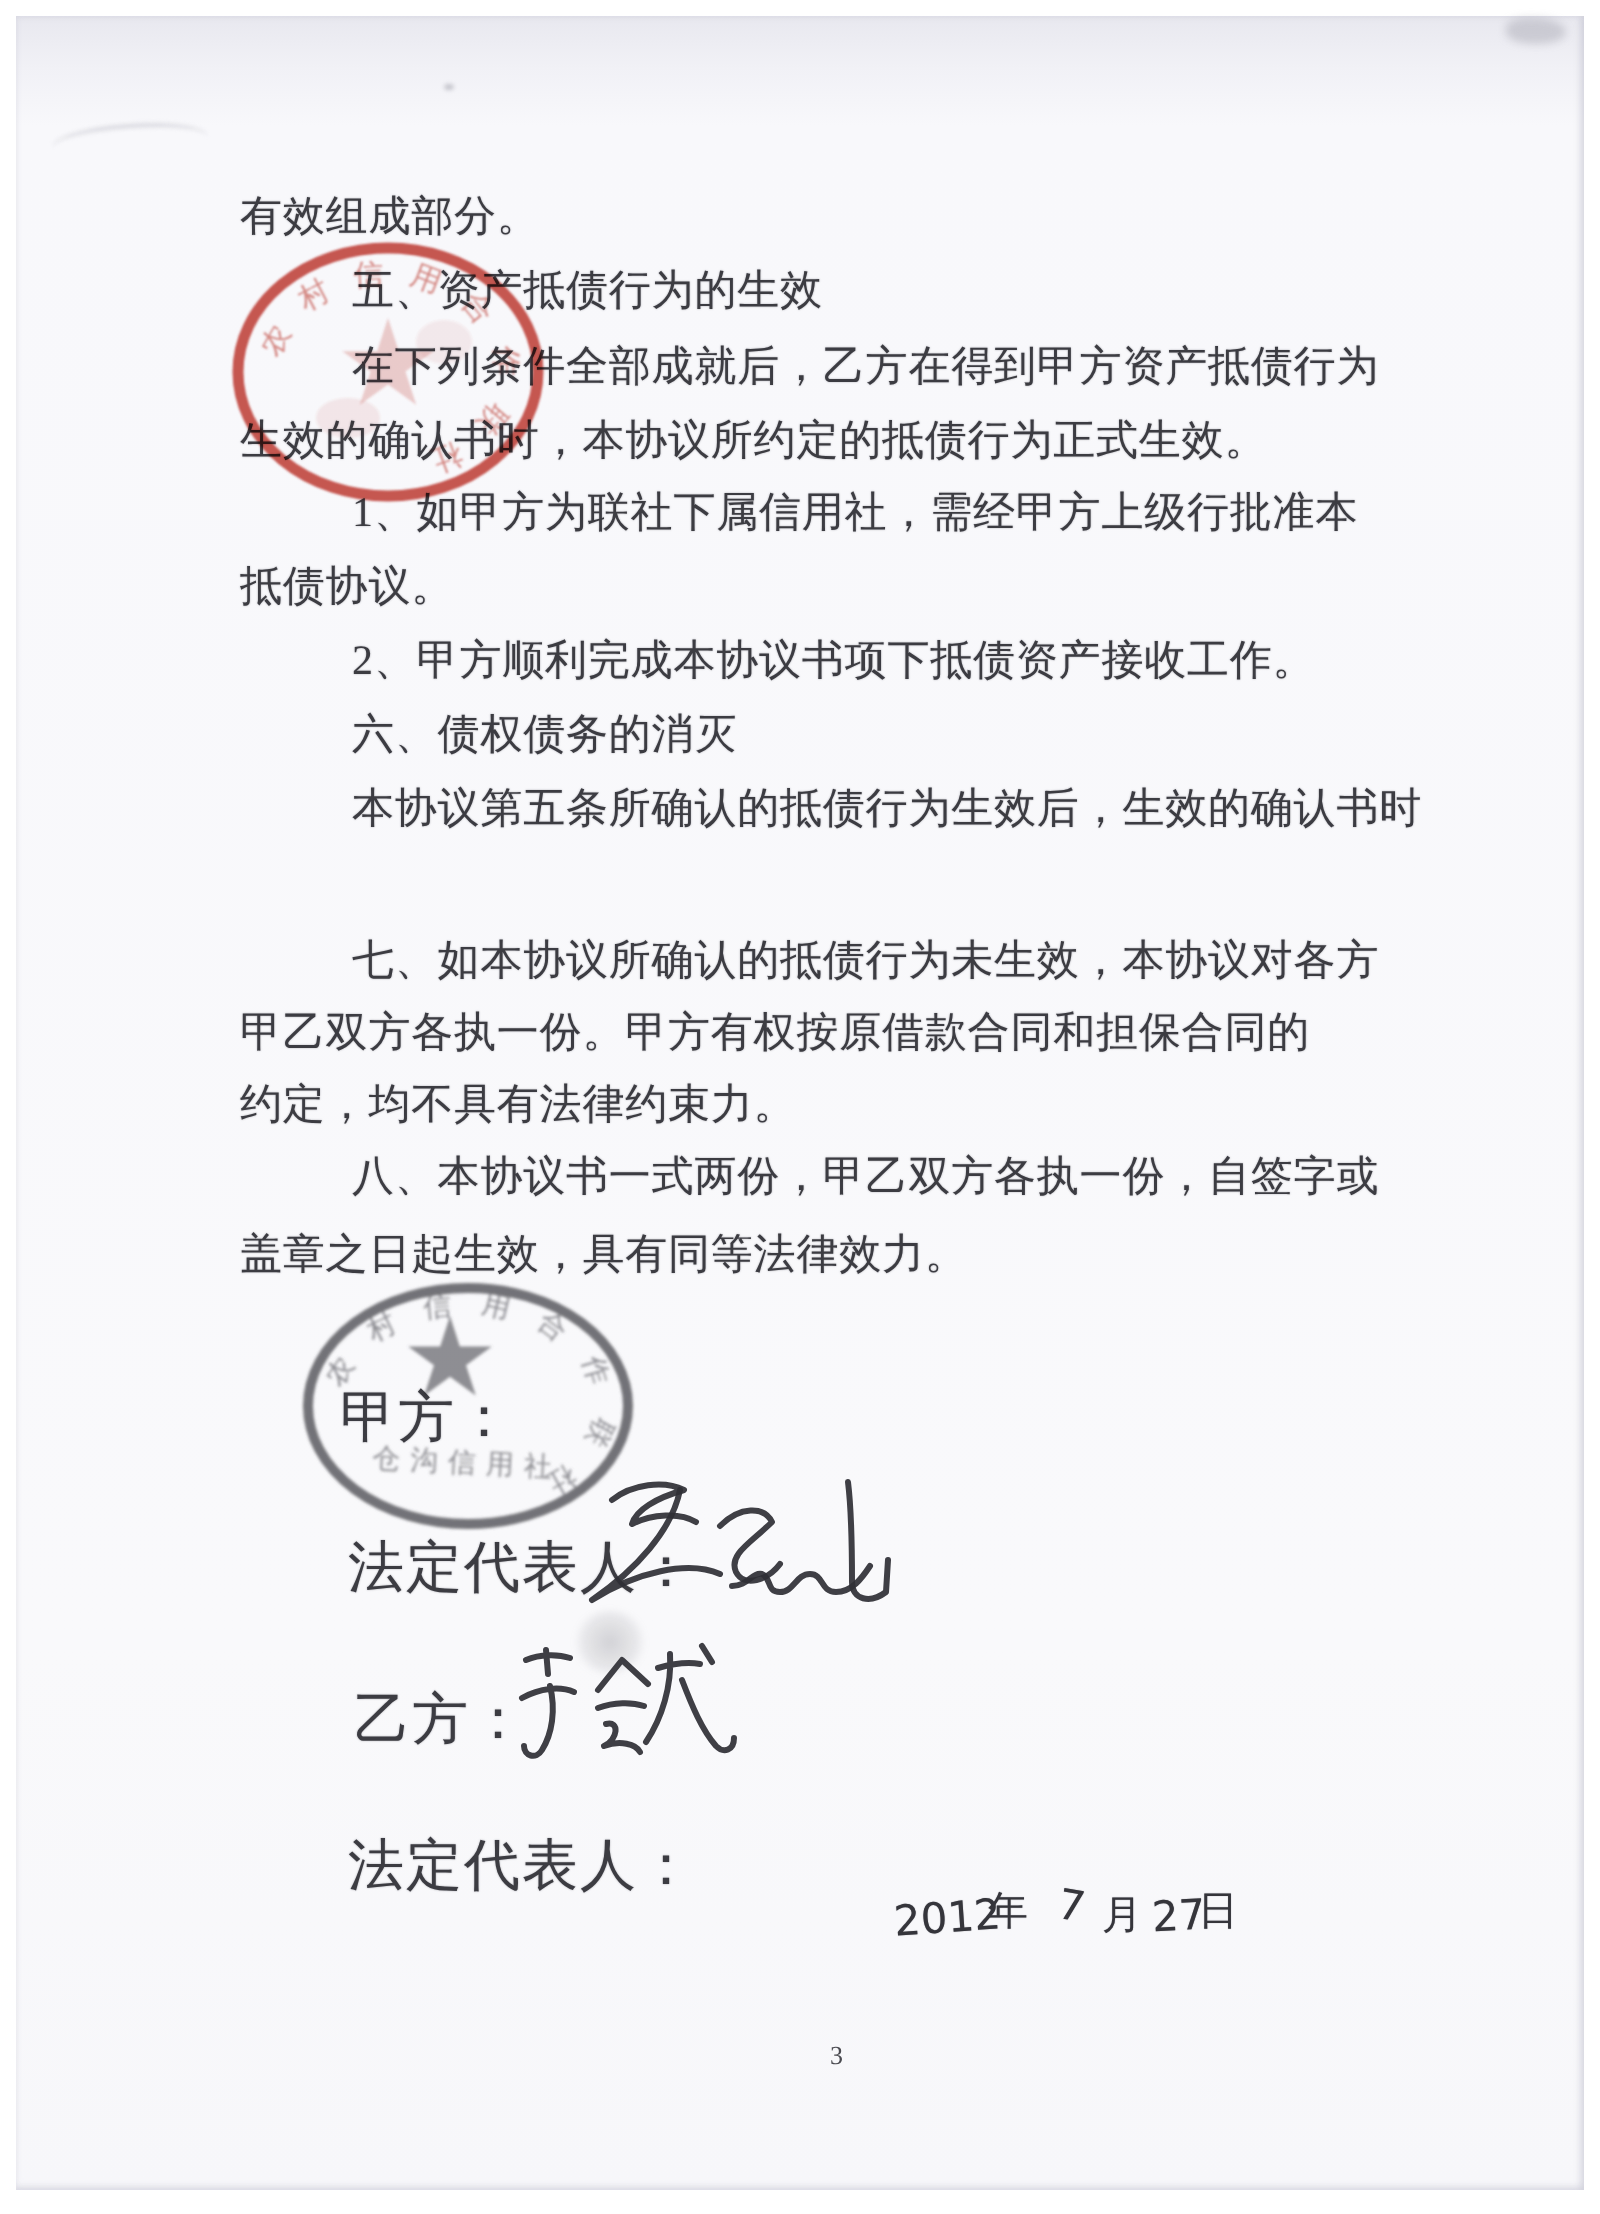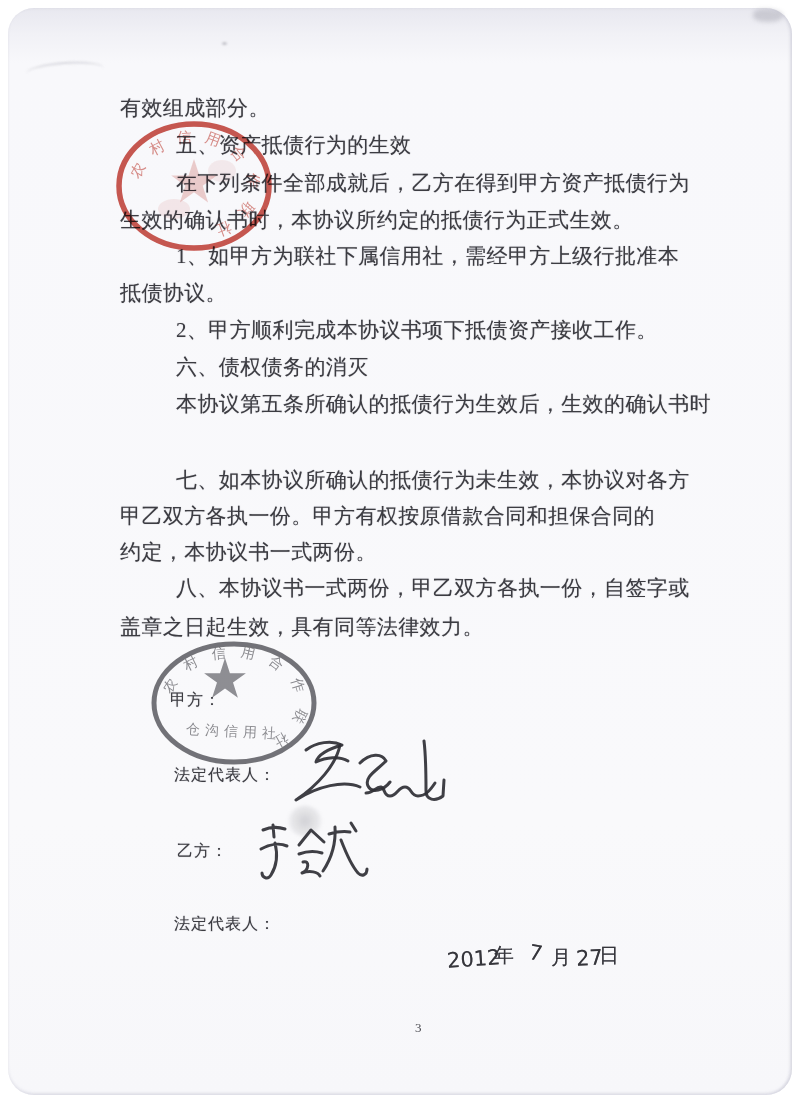--- a/index.html
+++ b/index.html
@@ -4,30 +4,29 @@
 <style>
   html,body{margin:0;padding:0;}
   body{
     width:800px;height:1107px;position:relative;background:#ffffff;overflow:hidden;
     font-family:"Liberation Serif","DejaVu Serif",serif;
   }
   .page{
     position:absolute;left:8px;top:8px;right:8px;bottom:12px;
     background:linear-gradient(180deg,#e8e8ef 0px,#f1f1f6 26px,#f8f8fb 55px,#f9f9fb 75%,#f7f7fa 100%);
     box-shadow:inset -2px 0 3px rgba(190,190,205,.45), inset 0 -2px 3px rgba(200,200,214,.4);
-    border-radius:26px;
   }
   .doc-line{
     position:absolute;left:112px;width:600px;
     font-size:21px;letter-spacing:.4px;color:#3c3c42;white-space:nowrap;
     text-shadow:0 0 1px rgba(70,70,82,.45);
   }
   .indent{padding-left:56px;}
   .label{
-    position:absolute;font-size:16px;color:#3c3c42;letter-spacing:1px;white-space:nowrap;
+    position:absolute;font-size:28px;color:#3c3c42;letter-spacing:1px;white-space:nowrap;
     text-shadow:0 0 1px rgba(70,70,82,.45);
   }
   .hand{
     position:absolute;font-family:"DejaVu Sans",sans-serif;color:#35353b;
     font-size:21px;white-space:nowrap;text-shadow:0 0 .5px rgba(60,60,70,.6);
   }
   .pageno{position:absolute;left:407px;top:1012px;font-size:13px;color:#4a4a50;}
   .stamp{position:absolute;mix-blend-mode:multiply;}
   .smudge{position:absolute;pointer-events:none;}
   #smudge-tl{left:18px;top:54px;width:78px;height:16px;border-top:2px solid rgba(150,150,162,.32);
@@ -55,21 +54,21 @@
   <div class="doc-line indent" style="top:123px">五、资产抵债行为的生效</div>
   <div class="doc-line indent" style="top:161px">在下列条件全部成就后，乙方在得到甲方资产抵债行为</div>
   <div class="doc-line" style="top:198px">生效的确认书时，本协议所约定的抵债行为正式生效。</div>
   <div class="doc-line indent" style="top:234px">1、如甲方为联社下属信用社，需经甲方上级行批准本</div>
   <div class="doc-line" style="top:271px">抵债协议。</div>
   <div class="doc-line indent" style="top:308px">2、甲方顺利完成本协议书项下抵债资产接收工作。</div>
   <div class="doc-line indent" style="top:345px">六、债权债务的消灭</div>
   <div class="doc-line indent" style="top:382px">本协议第五条所确认的抵债行为生效后，生效的确认书时</div>
   <div class="doc-line indent" style="top:458px">七、如本协议所确认的抵债行为未生效，本协议对各方</div>
   <div class="doc-line" style="top:494px">甲乙双方各执一份。甲方有权按原借款合同和担保合同的</div>
-  <div class="doc-line" style="top:530px">约定，本协议书一式两份。</div>
+  <div class="doc-line" style="top:530px">约定，均不具有法律约束力。</div>
   <div class="doc-line indent" style="top:566px">八、本协议书一式两份，甲乙双方各执一份，自签字或</div>
   <div class="doc-line" style="top:605px">盖章之日起生效，具有同等法律效力。</div>
 
   <div class="label" style="left:162px;top:682px">甲方：</div>
   <div class="label" style="left:166px;top:757px">法定代表人：</div>
   <div class="label" style="left:169px;top:833px">乙方：</div>
   <div class="label" style="left:166px;top:906px">法定代表人：</div>
 
   <span class="hand" style="left:439px;top:939px;transform:rotate(-4deg)">2012</span>
   <span class="hand" style="left:486px;top:934px;font-size:20px">年</span>

